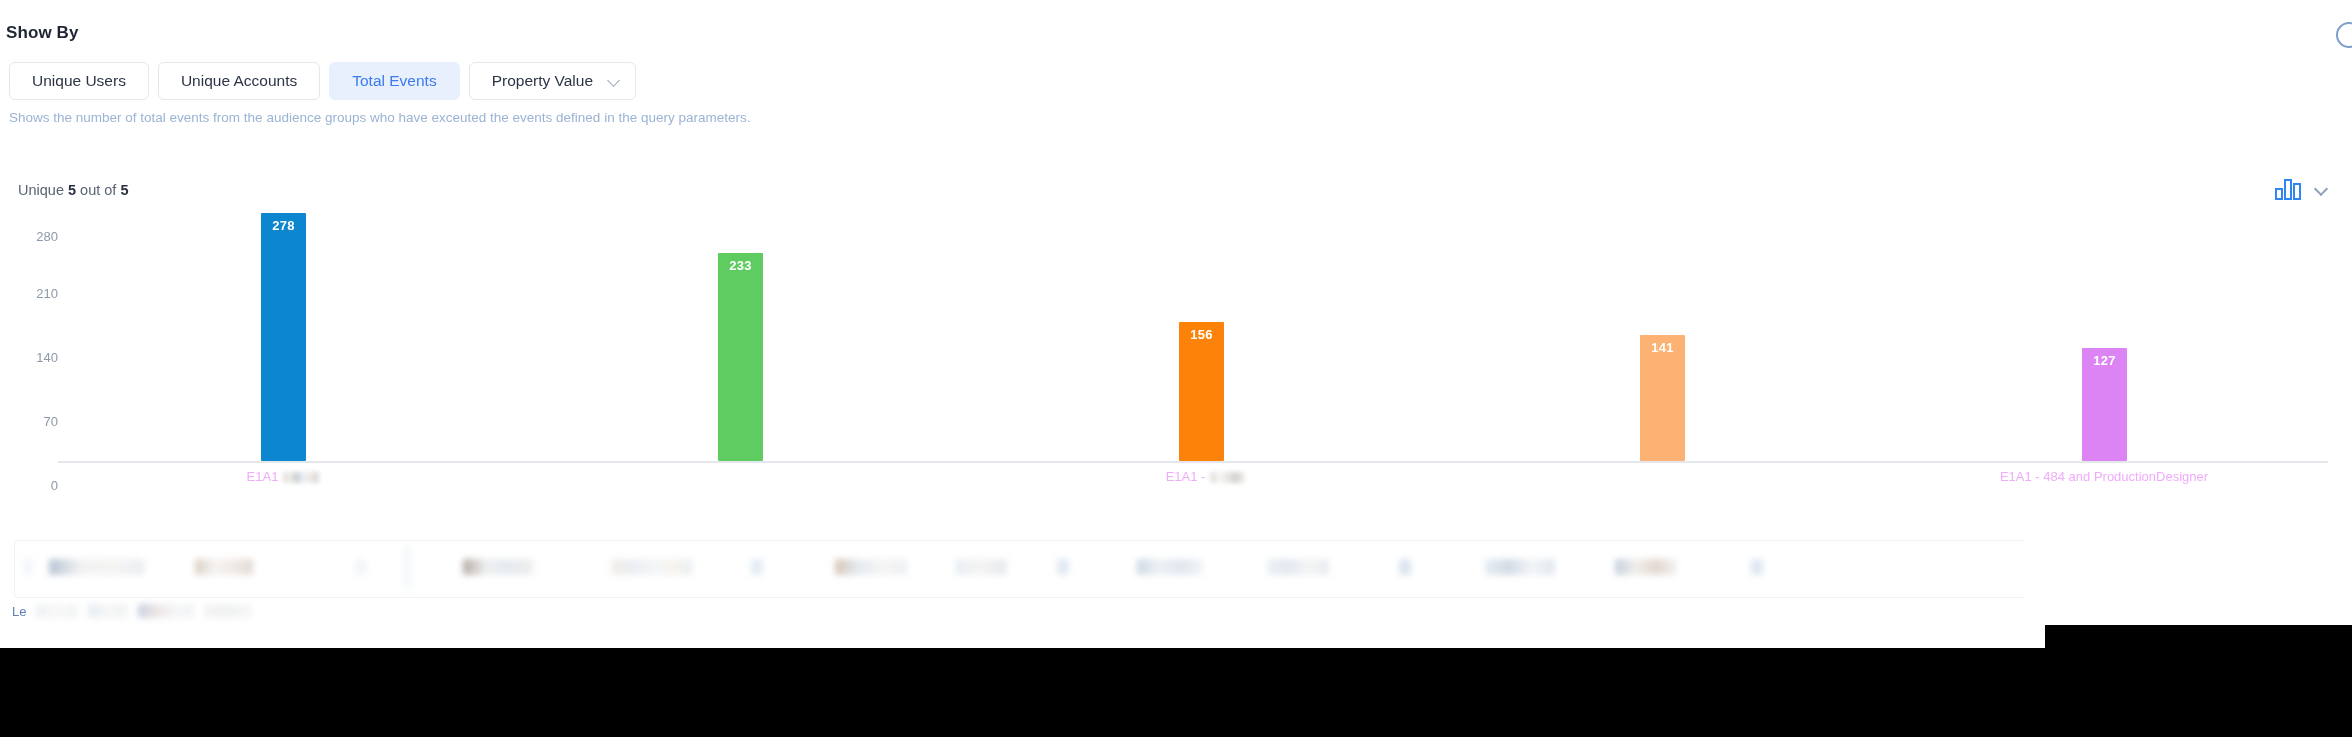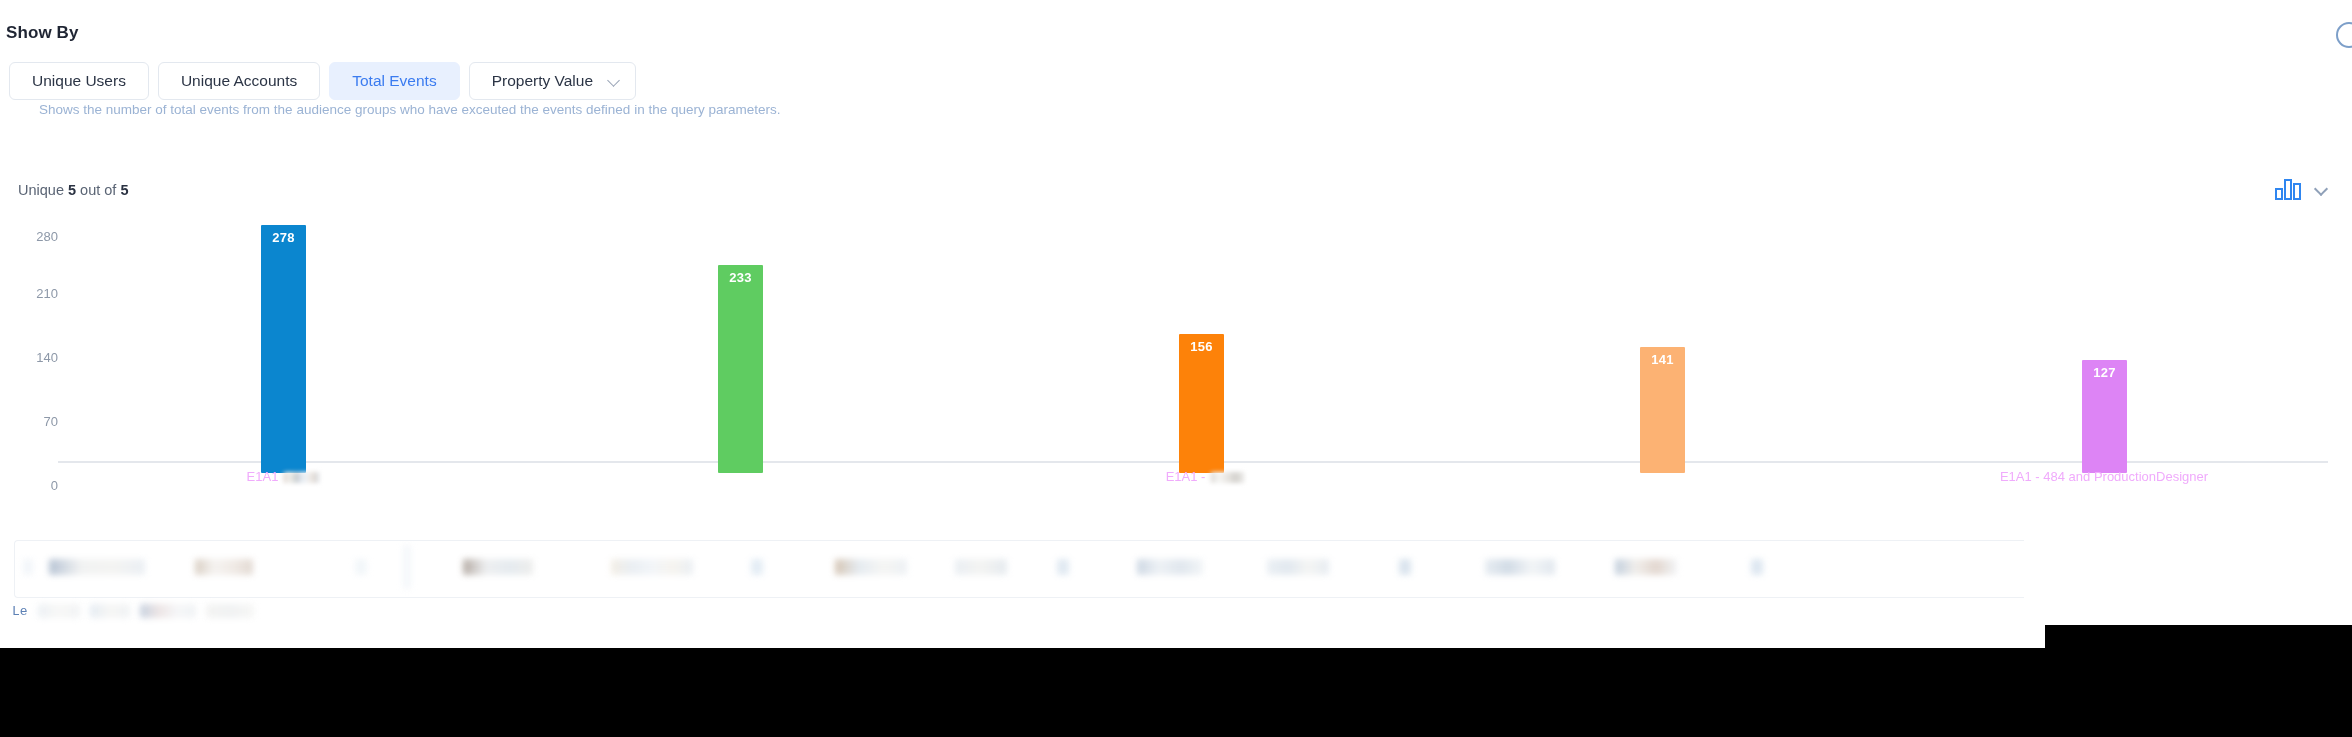--- a/index.html
+++ b/index.html
@@ -83,25 +83,24 @@
     position: absolute;
     left: 0; top: 1px;
     width: 8px; height: 8px;
     border-right: 1.6px solid #97a2b5;
     border-bottom: 1.6px solid #97a2b5;
     transform: rotate(45deg);
   }
 
   .helper-text {
     position: absolute;
-    left: 9px; top: 102px;
+    left: 9px; top: 110px;
     font-size: 13.5px;
     color: #9bb3d4;
     white-space: nowrap;
-    margin-left: 30px;
   }
 
   
   .help-icon {
     position: absolute;
     right: -10px; top: 22px;
     width: 26px; height: 26px;
     border: 2px solid #7d9fc9;
     border-radius: 50%;
     background: #ffffff;
@@ -176,21 +175,21 @@
   .bar .val {
     position: absolute;
     left: 0; right: 0;
     top: 5px;
     text-align: center;
     font-size: 13px;
     font-weight: bold;
     color: #ffffff;
     letter-spacing: 0.2px;
   }
-  .bar-area { position: absolute; left:0; top:12px; width: 2352px; height: 250px; }
+  .bar-area { position: absolute; left:0; top:0; width: 2352px; height: 250px; }
 
   .xlabel {
     position: absolute;
     top: 257px;
     font-size: 13px;
     color: #f0abfc;
     white-space: nowrap;
     transform: translateX(-50%);
   }
   .redact {
@@ -221,21 +220,20 @@
     filter: blur(3px);
     opacity: 0.75;
   }
   .legend-row {
     position: absolute;
     left: 12px; top: 600px;
     width: 260px; height: 22px;
     display: flex;
     align-items: center;
     gap: 10px;
-    font-family: Liberation Mono, monospace;
   }
   .legend-txt {
     font-size: 13px;
     color: #5d81b5;
     filter: blur(0.3px);
   }
   .legend-blur {
     height: 14px;
     border-radius: 2px;
     filter: blur(3px);

